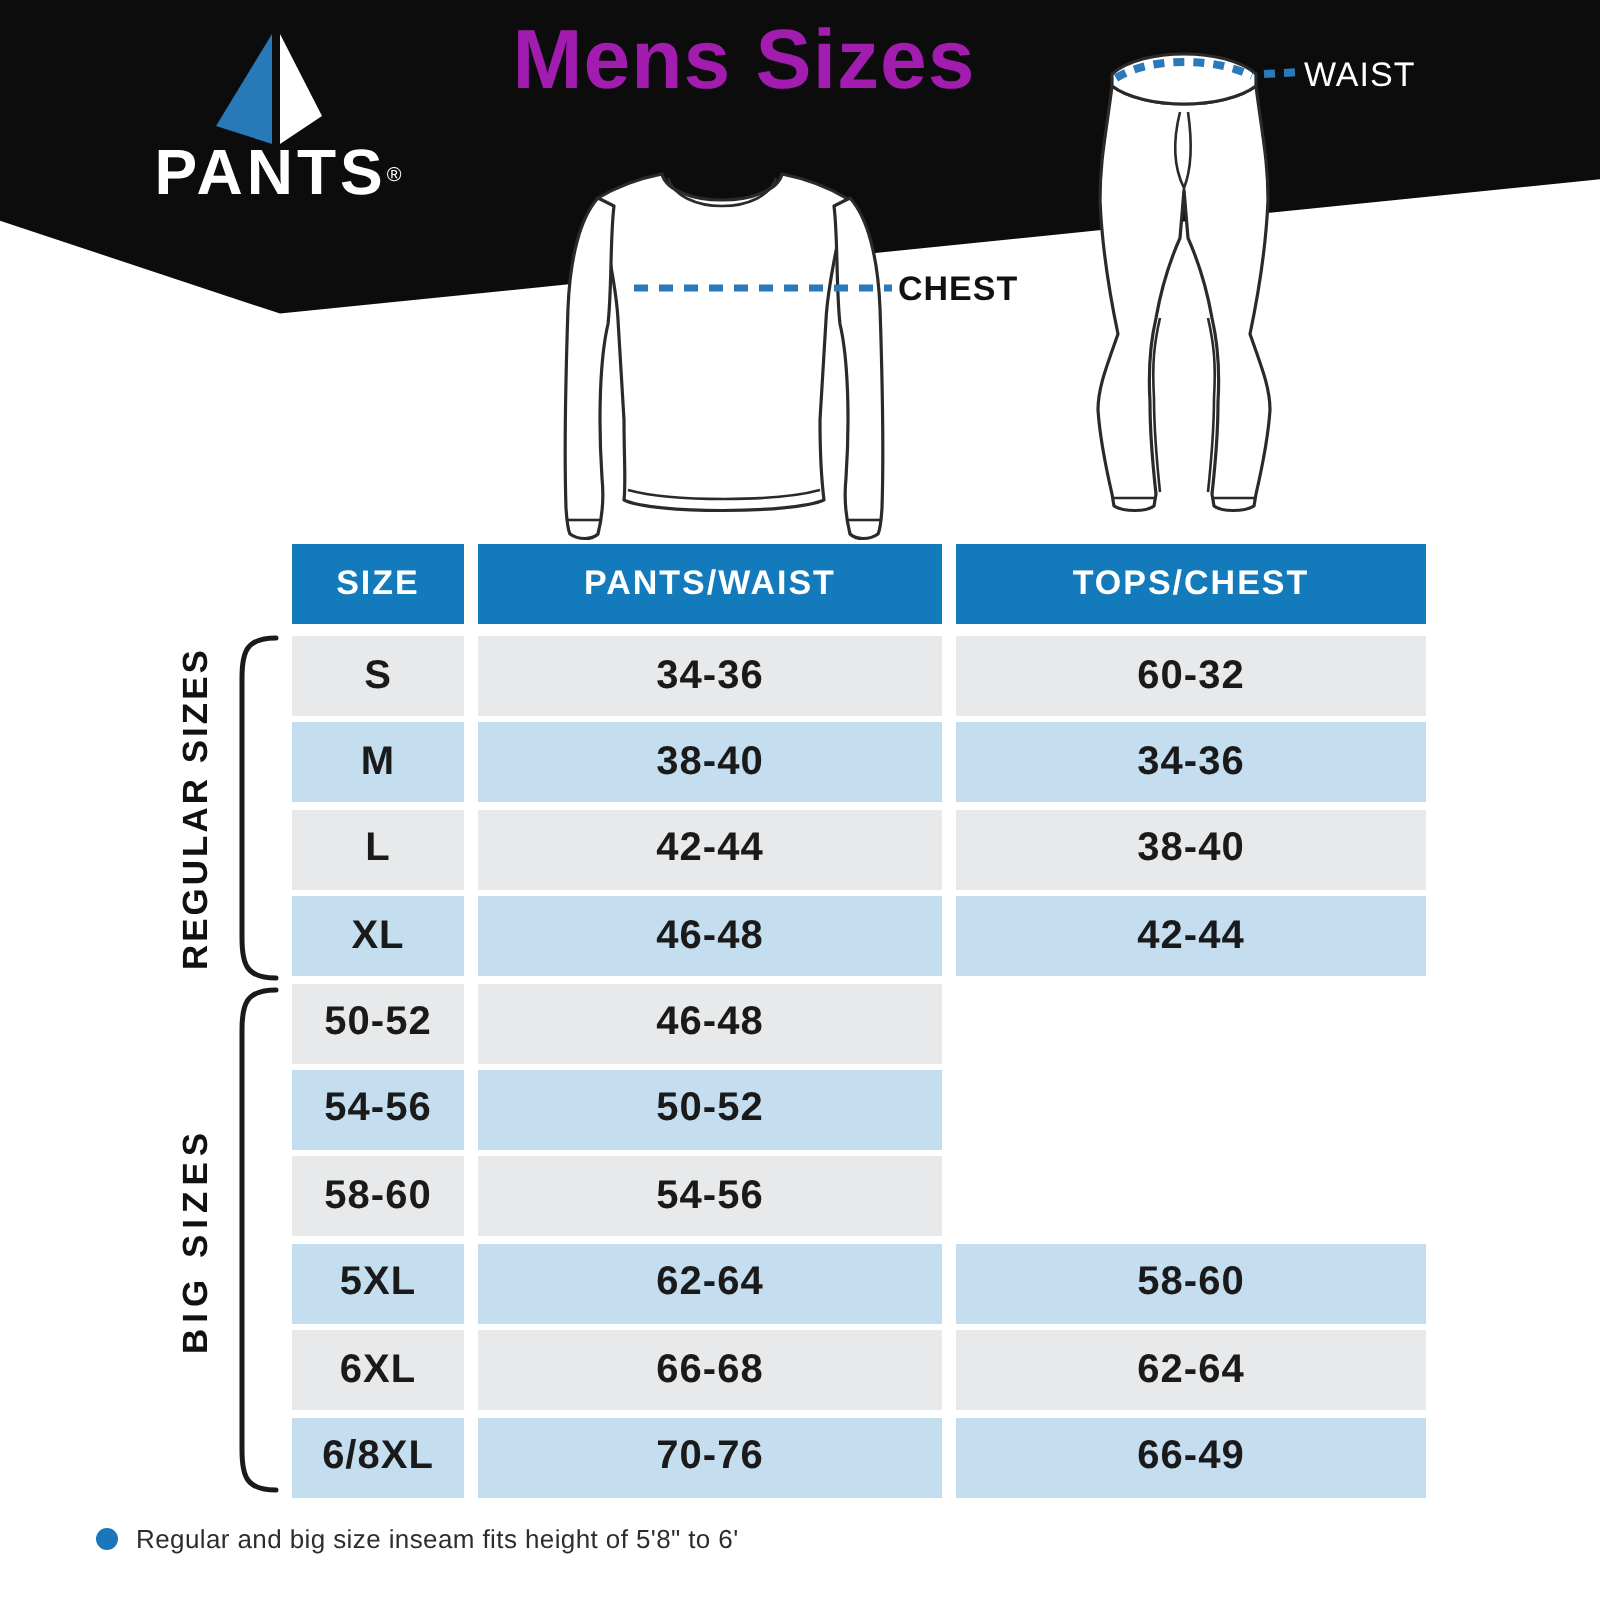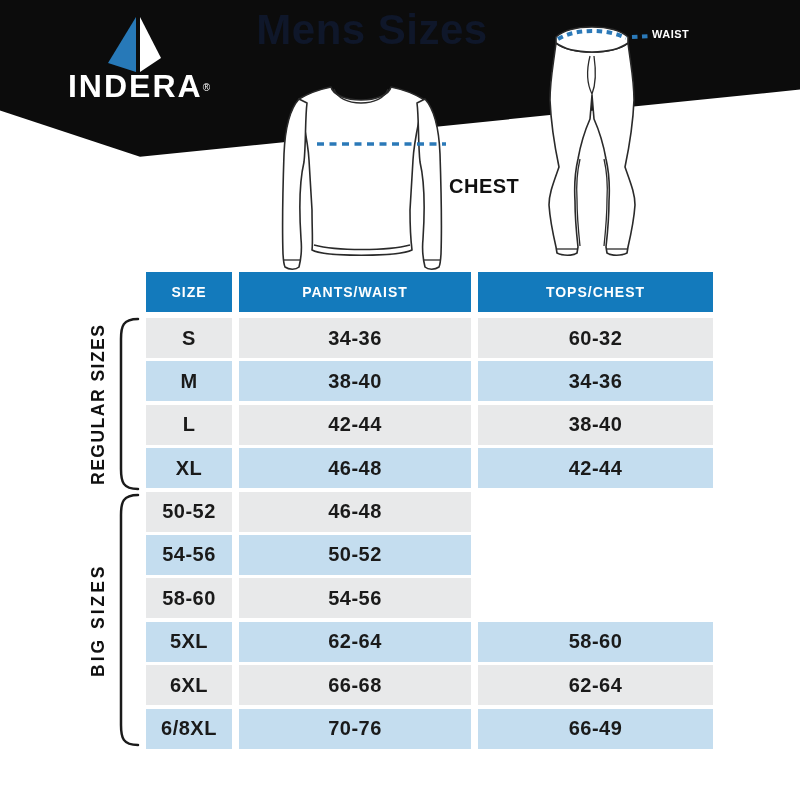--- a/index.html
+++ b/index.html
@@ -5,35 +5,35 @@
   html,body{margin:0;padding:0;background:#fff;}
   .canvas{position:relative;width:800px;height:800px;background:#fff;overflow:hidden;
           font-family:"Liberation Sans","DejaVu Sans",sans-serif;color:#1a1a1a;}
   
   .banner{position:absolute;left:0;top:0;width:800px;height:160px;background:var(--black,#0c0c0c);
           clip-path:polygon(0% 0%,100% 0%,100% 56%,17.5% 98%,0% 69%);}
   .brand-block{position:absolute;left:39px;top:71px;width:200px;text-align:center;z-index:3;}
   .brand-name{color:#fff;font-size:32px;font-weight:bold;letter-spacing:2px;line-height:30px;}
   .brand-reg{color:#fff;font-size:10px;vertical-align:super;letter-spacing:0;}
   .logo-tri{position:absolute;left:104px;top:14px;z-index:3;}
-  .page-title{position:absolute;left:222px;top:4px;width:300px;text-align:center;color:#0f172a;
+  .page-title{position:absolute;left:222px;top:4px;width:300px;text-align:center;color:#a21caf;
               font-size:42px;font-weight:bold;letter-spacing:.5px;line-height:52px;z-index:3;}
   
   .shirt-svg{position:absolute;left:276px;top:74px;z-index:2;}
   .pants-svg{position:absolute;left:538px;top:22px;z-index:2;}
-  .chest-label{position:absolute;left:449px;top:135px;font-size:20px;font-weight:600;
-               letter-spacing:.5px;color:#111;z-index:3;margin-top:40px;}
-  .waist-label{position:absolute;left:652px;top:28px;font-size:11px;font-weight:700;
+  .chest-label{position:absolute;left:449px;top:135px;font-size:17px;font-weight:600;
+               letter-spacing:.5px;color:#111;z-index:3;}
+  .waist-label{position:absolute;left:652px;top:28px;font-size:17px;font-weight:400;
                letter-spacing:.5px;color:#fff;z-index:3;}
   
   .size-table{position:absolute;left:146px;top:272px;width:567px;}
   .thead,.trow{display:grid;grid-template-columns:86px 232px 235px;column-gap:7px;height:40px;}
   .thead{margin-bottom:6px;}
   .trow{margin-bottom:3.4px;}
-  .hcell{background:var(--blue,#137abc);color:#fff;font-size:14px;font-weight:bold;letter-spacing:1px;
+  .hcell{background:var(--blue,#137abc);color:#fff;font-size:17px;font-weight:bold;letter-spacing:1px;
          display:flex;align-items:center;justify-content:center;}
   .cell{display:flex;align-items:center;justify-content:center;font-size:20px;font-weight:600;
         letter-spacing:.5px;color:#1a1a1a;background:var(--rowgray,#e8e9ea);}
   .trow.alt .cell{background:var(--rowblue,#c4ddef);}
   
   .bracket{position:absolute;left:110px;z-index:2;}
   .vlabel{position:absolute;left:82px;width:32px;display:flex;align-items:center;justify-content:center;
           writing-mode:vertical-rl;transform:rotate(180deg);font-size:17.5px;font-weight:600;
           letter-spacing:1.5px;color:#111;z-index:2;}
   .vlabel.big{letter-spacing:3px;}
@@ -47,21 +47,21 @@
 
 <div class="canvas">
 
   <div class="banner"></div>
 
   <svg class="logo-tri" width="60" height="60" viewBox="0 0 60 60">
     <polygon points="32,3 4,49 32,58" fill="#2779b8"></polygon>
     <polygon points="36,3 57,44 36,58" fill="#ffffff"></polygon>
   </svg>
   <div class="brand-block">
-    <span class="brand-name">INDERA</span><span class="brand-reg">®</span>
+    <span class="brand-name">PANTS</span><span class="brand-reg">®</span>
   </div>
 
   <div class="page-title">Mens Sizes</div>
 
   <svg class="shirt-svg" width="172" height="200" viewBox="0 0 172 200">
     <g fill="#ffffff" stroke="#2a2a2a" stroke-width="1.6" stroke-linejoin="round">
       <path d="M23,25 C33,19 45,15 55,13 C57,21 70,26 85,26 C100,26 113,21 115,13
                C125,15 137,19 147,25 C144,45 138,65 137,86 L134,136 C134,155 135,168 136,176
                C120,183 50,183 36,176 C37,168 36,155 36,136 L33,86 C32,65 26,45 23,25 Z"></path>
       <path d="M23,25 C14,35 9,55 8,80 C7,110 6,150 7,180 C7.5,188 8,191 9,193
@@ -165,14 +165,18 @@
   <svg class="bracket" style="top:316px" width="32" height="176" viewBox="0 0 32 176">
     <path d="M28,3 C13,3 11,10 11,23 L11,153 C11,166 13,173 28,173" fill="none" stroke="#1a1a1a" stroke-width="2.5" stroke-linecap="round"></path>
   </svg>
   <div class="vlabel" style="top:318px;height:172px">REGULAR SIZES</div>
 
   <svg class="bracket" style="top:492px" width="32" height="256" viewBox="0 0 32 256">
     <path d="M28,3 C13,3 11,10 11,23 L11,233 C11,246 13,253 28,253" fill="none" stroke="#1a1a1a" stroke-width="2.5" stroke-linecap="round"></path>
   </svg>
   <div class="vlabel big" style="top:494px;height:252px">BIG SIZES</div>
 
+  <div class="footnote" style="left:48px">
+    <span class="dot"></span>
+    <span class="txt">Regular and big size inseam fits height of 5'8" to 6'</span>
+  </div>
 
 </div>
 
 </body></html>

